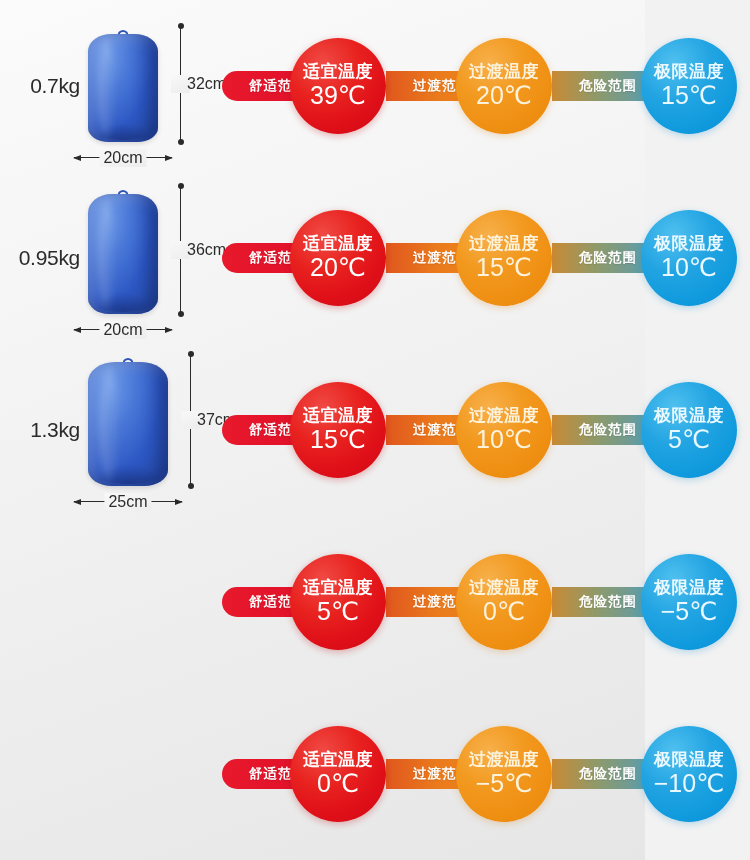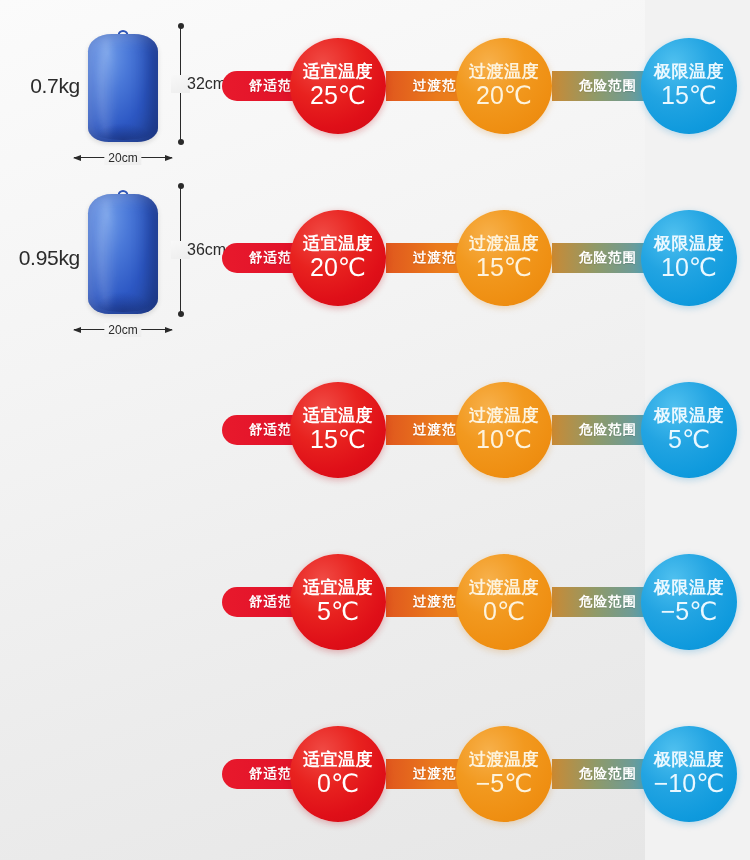--- a/index.html
+++ b/index.html
@@ -121,21 +121,21 @@
     width: 0; height: 0;
     border-top: 3.5px solid transparent;
     border-bottom: 3.5px solid transparent;
   }
   .hdim .hcap.l { left: -1px; border-right: 8px solid #2a2a2a; }
   .hdim .hcap.r { right: -1px; border-left: 8px solid #2a2a2a; }
   .hdim .hlabel {
     position: absolute;
     left: 50%; top: 50%;
     transform: translate(-50%,-50%);
-    font-size: 12px;
+    font-size: 16px;
     color: #2b2b2b;
     padding: 0 4px;
     background: linear-gradient(160deg,#f8f8f8,#ededed);
     white-space: nowrap;
   }
 
   
   .strip {
     position: absolute;
     left: 222px; top: 50%;
@@ -257,21 +257,21 @@
       </div>
       <div class="bar b2">
         <span>过渡范围</span>
       </div>
       <div class="bar b3">
         <span>危险范围</span>
       </div>
 
       <div class="circle c-red">
         <div class="ttl">适宜温度</div>
-        <div class="val">25℃</div>
+        <div class="val">39℃</div>
       </div>
       <div class="circle c-orange">
         <div class="ttl">过渡温度</div>
         <div class="val">20℃</div>
       </div>
       <div class="circle c-blue">
         <div class="ttl">极限温度</div>
         <div class="val">15℃</div>
       </div>
     </div>
@@ -318,20 +318,41 @@
         <div class="ttl">过渡温度</div>
         <div class="val">15℃</div>
       </div>
       <div class="circle c-blue">
         <div class="ttl">极限温度</div>
         <div class="val">10℃</div>
       </div>
     </div>
   </div>
     <div class="row" style="top: 344px;">
+    <div class="leftblock">
+      <div class="weight">1.3kg</div>
+
+      <div class="bagwrap" style="left:88px; bottom:30px; width:80px; height:124px;">
+        <div class="loop"></div>
+        <div class="bag" style="width:80px; height:124px;"></div>
+      </div>
+
+      <div class="vdim" style="left:190px; bottom:30px; height:132px;">
+        <div class="cap t"></div>
+        <div class="cap b"></div>
+        <div class="gap"></div>
+        <div class="vlabel">37cm</div>
+      </div>
+
+      <div class="hdim" style="left:74px; bottom:14px; width:108px;">
+        <div class="hcap l"></div>
+        <div class="hcap r"></div>
+        <div class="hlabel">25cm</div>
+      </div>
+    </div>
 
     <div class="strip">
       <div class="bar b1">
         <span>舒适范围</span>
       </div>
       <div class="bar b2">
         <span>过渡范围</span>
       </div>
       <div class="bar b3">
         <span>危险范围</span>

